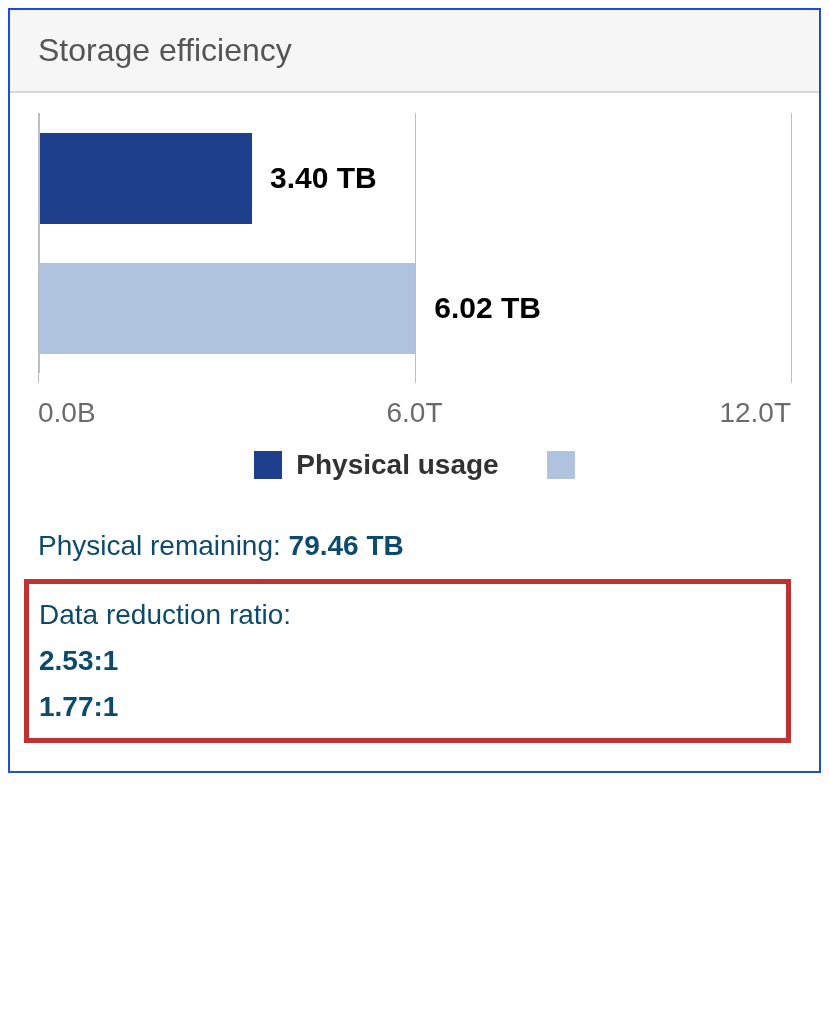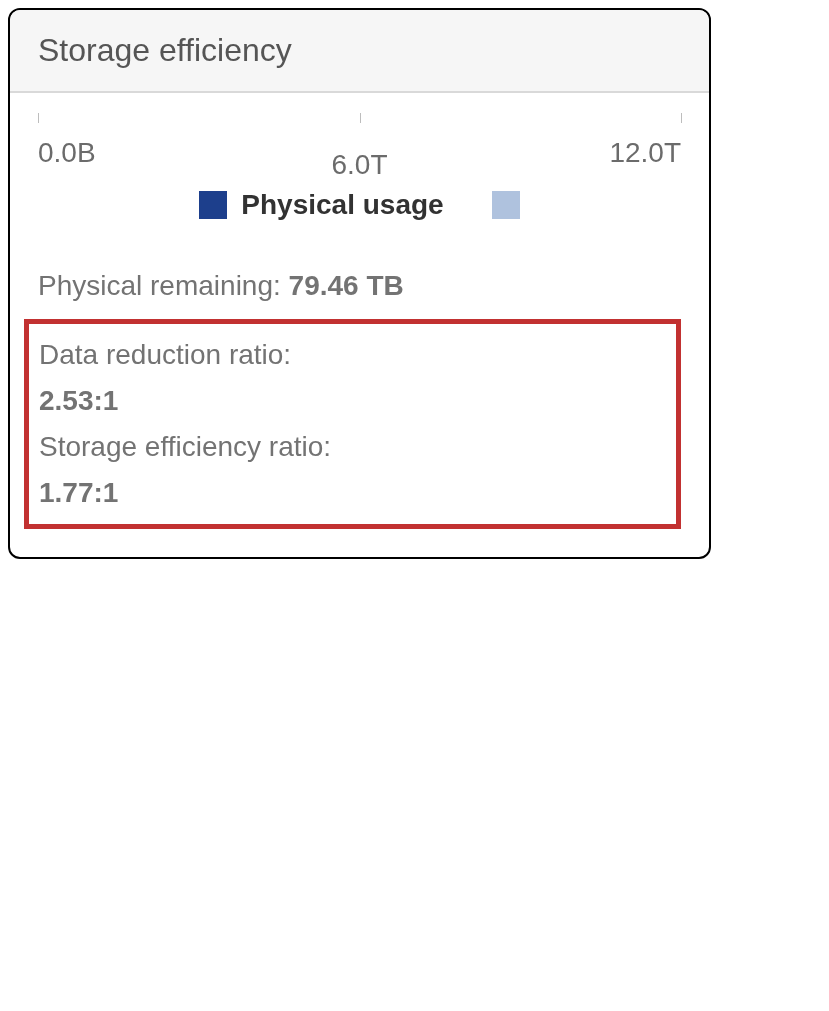--- a/index.html
+++ b/index.html
@@ -4,23 +4,23 @@
 <style>
   * { box-sizing: border-box; }
   body {
     margin: 0;
     padding: 8px;
     font-family: "Segoe UI", Arial, sans-serif;
     background: #fff;
     color: #333;
   }
   .card {
-    width: 703px;
-    border: 2px solid #000000;
-    border-radius: 12px;
+    width: 813px;
+    border: 2px solid #1d4ed8;
+    border-radius: 0;
     overflow: hidden;
     background: #fff;
   }
   .card-header {
     background: #f6f6f6;
     border-bottom: 2px solid #d9d9d9;
     padding: 22px 28px;
     font-size: 32px;
     color: #555;
   }
@@ -100,21 +100,21 @@
   }
   .swatch {
     width: 28px;
     height: 28px;
   }
   .stats {
     display: flex;
     gap: 64px;
     margin-top: 40px;
     font-size: 28px;
-    color: #737373;
+    color: #0c4a6e;
     line-height: 1.5;
   }
   .stats .col-left { flex: 1 1 55%; }
   .stats .col-right { flex: 1 1 45%; }
   .stats b { font-weight: 700; }
   .highlight-box {
     border: 5px solid #c23131;
     padding: 6px 10px 10px 10px;
     margin-left: -14px;
     margin-top: 12px;
@@ -124,28 +124,42 @@
 </head>
 <body>
 
 <div class="card">
   <div class="card-header">
     <span>Storage efficiency</span>
   </div>
   <div class="card-body">
 
     <div class="chart-area">
+      <div class="plot" id="plot">
+
+      <div class="gridline" style="left: 0%;"></div>
+          <div class="gridline" style="left: 50%;"></div>
+          <div class="gridline" style="left: 100%;"></div>
+          <div class="bar-row">
+            <div class="bar" style="width: 28.3333%; background: rgb(29, 63, 140);"></div>
+            <div class="bar-label">3.40 TB</div>
+          </div>
+          <div class="bar-row">
+            <div class="bar" style="width: 50.1667%; background: rgb(175, 194, 222);"></div>
+            <div class="bar-label">6.02 TB</div>
+          </div>
+        </div>
       <div class="tick-area" id="tick-area">
           <div class="tick" style="left: 0%;"></div>
           <div class="tick" style="left: 50%;"></div>
           <div class="tick" style="left: 100%;"></div>
         </div>
       <div class="tick-labels" id="tick-labels">
           <div class="tick-label first" style="left: 0%;">0.0B</div>
-          <div class="tick-label" style="left: 50%; margin-top: 12px;">6.0T</div>
+          <div class="tick-label" style="left: 50%;">6.0T</div>
           <div class="tick-label last" style="left: 100%;">12.0T</div>
         </div>
     </div>
 
     <div class="legend" id="legend">
         <div class="legend-item">
           <div class="swatch" style="background: rgb(29, 63, 140);"></div>
           <span>Physical usage</span>
         </div>
         <div class="legend-item">
@@ -154,20 +168,19 @@
       </div>
 
     <div class="stats">
       <div class="col-left">
         <div class="stat-line">
           <span>Physical remaining: </span><b>79.46 TB</b>
         </div>
         <div class="highlight-box">
           <div class="stat-line">Data reduction ratio:</div>
           <div class="stat-line"><b>2.53:1</b></div>
-          <div class="stat-line">Storage efficiency ratio:</div>
           <div class="stat-line"><b>1.77:1</b></div>
         </div>
       </div>
     </div>
 
   </div>
 </div>
 
 </body></html>

